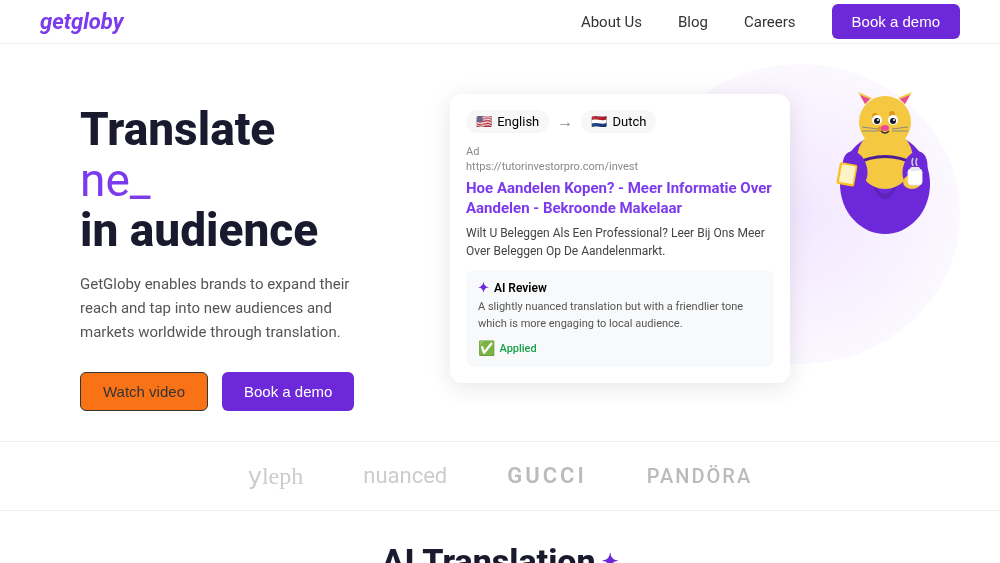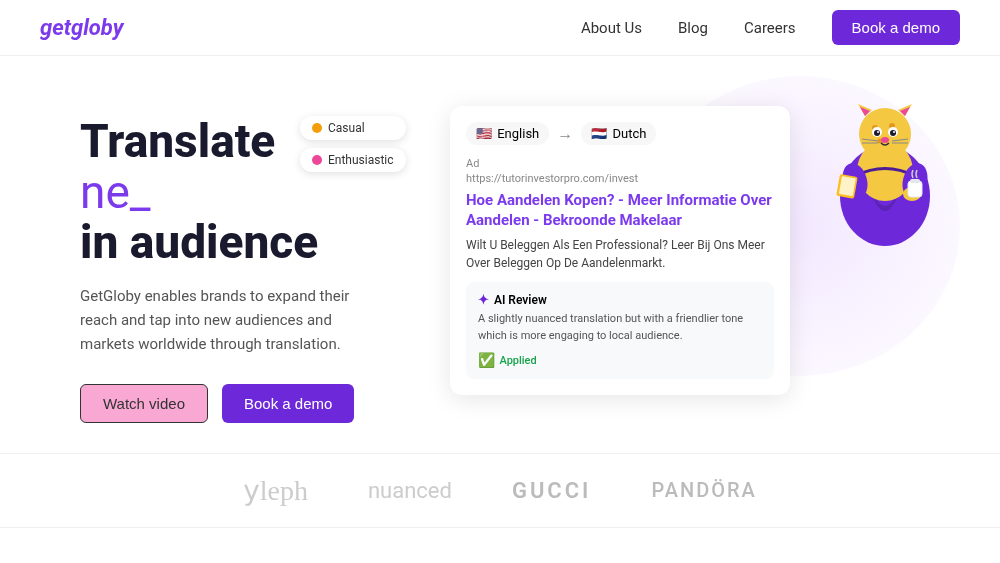--- a/index.html
+++ b/index.html
@@ -1,21 +1,21 @@
 <!DOCTYPE html>
 <html><head>
   <meta charset="utf-8">
   <style>
     * { margin: 0; padding: 0; box-sizing: border-box; }
     body { font-family: -apple-system, BlinkMacSystemFont, 'Segoe UI', Roboto, sans-serif; background: #fff; width: 1000px; height: 563px; overflow: hidden; }
 
     
     nav {
       display: flex; align-items: center; justify-content: space-between;
-      padding: 16px 40px; height: 56px; border-bottom: 1px solid #f0f0f0;
+      padding: 16px 40px; height: 44px; border-bottom: 1px solid #f0f0f0;
       position: relative; z-index: 10;
     }
     .nav-logo { font-size: 22px; font-weight: 700; color: #7c3aed; font-style: italic; }
     .nav-links { display: flex; align-items: center; gap: 36px; }
     .nav-link { font-size: 15px; color: #333; text-decoration: none; cursor: pointer; }
     .nav-cta {
       background: #6d28d9; color: #fff; border: none; border-radius: 6px;
       padding: 9px 20px; font-size: 15px; cursor: pointer; font-weight: 500;
     }
 
@@ -23,21 +23,21 @@
     .hero {
       display: flex; align-items: flex-start; justify-content: center;
       padding: 50px 60px 30px 80px; min-height: 320px;
     }
     .hero-left { max-width: 360px; padding-top: 10px; }
     .hero-title { font-size: 46px; font-weight: 800; color: #1a1a2e; line-height: 1.1; }
     .hero-title-purple { color: #7c3aed; font-size: 46px; font-weight: 400; }
     .hero-subtitle { margin-top: 16px; font-size: 15px; color: #555; line-height: 1.6; max-width: 300px; }
     .hero-buttons { display: flex; gap: 14px; margin-top: 28px; }
     .btn-watch {
-      border: 1.5px solid #333; background: #f9a8d4; color: #333;
+      border: 1.5px solid #333; background: #f97316; color: #333;
       padding: 10px 22px; border-radius: 6px; font-size: 15px; cursor: pointer;
     }
     .btn-demo {
       background: #6d28d9; color: #fff; border: none;
       padding: 10px 22px; border-radius: 6px; font-size: 15px; cursor: pointer; font-weight: 500;
     }
 
     
     .hero-right {
       position: relative; flex: 1; display: flex; justify-content: center; align-items: flex-start;
@@ -108,21 +108,21 @@
       font-size: 11px; color: #16a34a; font-weight: 500;
     }
     .check-circle { color: #16a34a; font-size: 14px; }
 
     
     .logos {
       display: flex; align-items: center; justify-content: center; gap: 60px;
       padding: 20px 60px; border-top: 1px solid #f0f0f0; border-bottom: 1px solid #f0f0f0;
       margin: 0 0 0 0;
     }
-    .logo-aleph { font-family: serif; font-size: 28px; color: #ccc; }
+    .logo-aleph { font-family: serif; font-size: 24px; color: #ccc; }
     .logo-mcqueen { font-size: 14px; color: #ccc; letter-spacing: 2px; font-weight: 400; }
     .logo-dentsu { font-size: 22px; color: #ccc; font-weight: 400; }
     .logo-gucci { font-size: 22px; color: #bbb; letter-spacing: 3px; font-weight: 600; }
     .logo-pandora { font-size: 20px; color: #bbb; letter-spacing: 2px; font-weight: 500; }
 
     
     .bottom-section {
       padding: 30px 60px; text-align: center;
     }
     .bottom-title {
@@ -208,30 +208,20 @@
         <rect x="90" y="113" width="10" height="4" rx="2" fill="#e5e7eb"></rect>
 
         <path d="M93 112 Q91 108 93 104" stroke="#ccc" stroke-width="1.5" fill="none"></path>
         <path d="M97 112 Q95 108 97 104" stroke="#ccc" stroke-width="1.5" fill="none"></path>
 
         <rect x="20" y="108" width="18" height="22" rx="2" fill="#fbbf24" transform="rotate(10 20 108)"></rect>
         <rect x="22" y="110" width="14" height="18" rx="1" fill="#fef3c7" transform="rotate(10 22 110)"></rect>
       </svg>
     </div>
 
-    <div class="tone-pills">
-      <div class="tone-pill">
-        <span class="tone-dot tone-dot-casual"></span>
-        <span>Casual</span>
-      </div>
-      <div class="tone-pill">
-        <span class="tone-dot tone-dot-enthusiastic"></span>
-        <span>Enthusiastic</span>
-      </div>
-    </div>
 
     <div class="translation-card">
       <div class="lang-row">
         <div class="flag-pill">
           <span>🇺🇸</span>
           <span>English</span>
         </div>
         <span class="arrow-icon">→</span>
         <div class="flag-pill">
           <span>🇳🇱</span>

